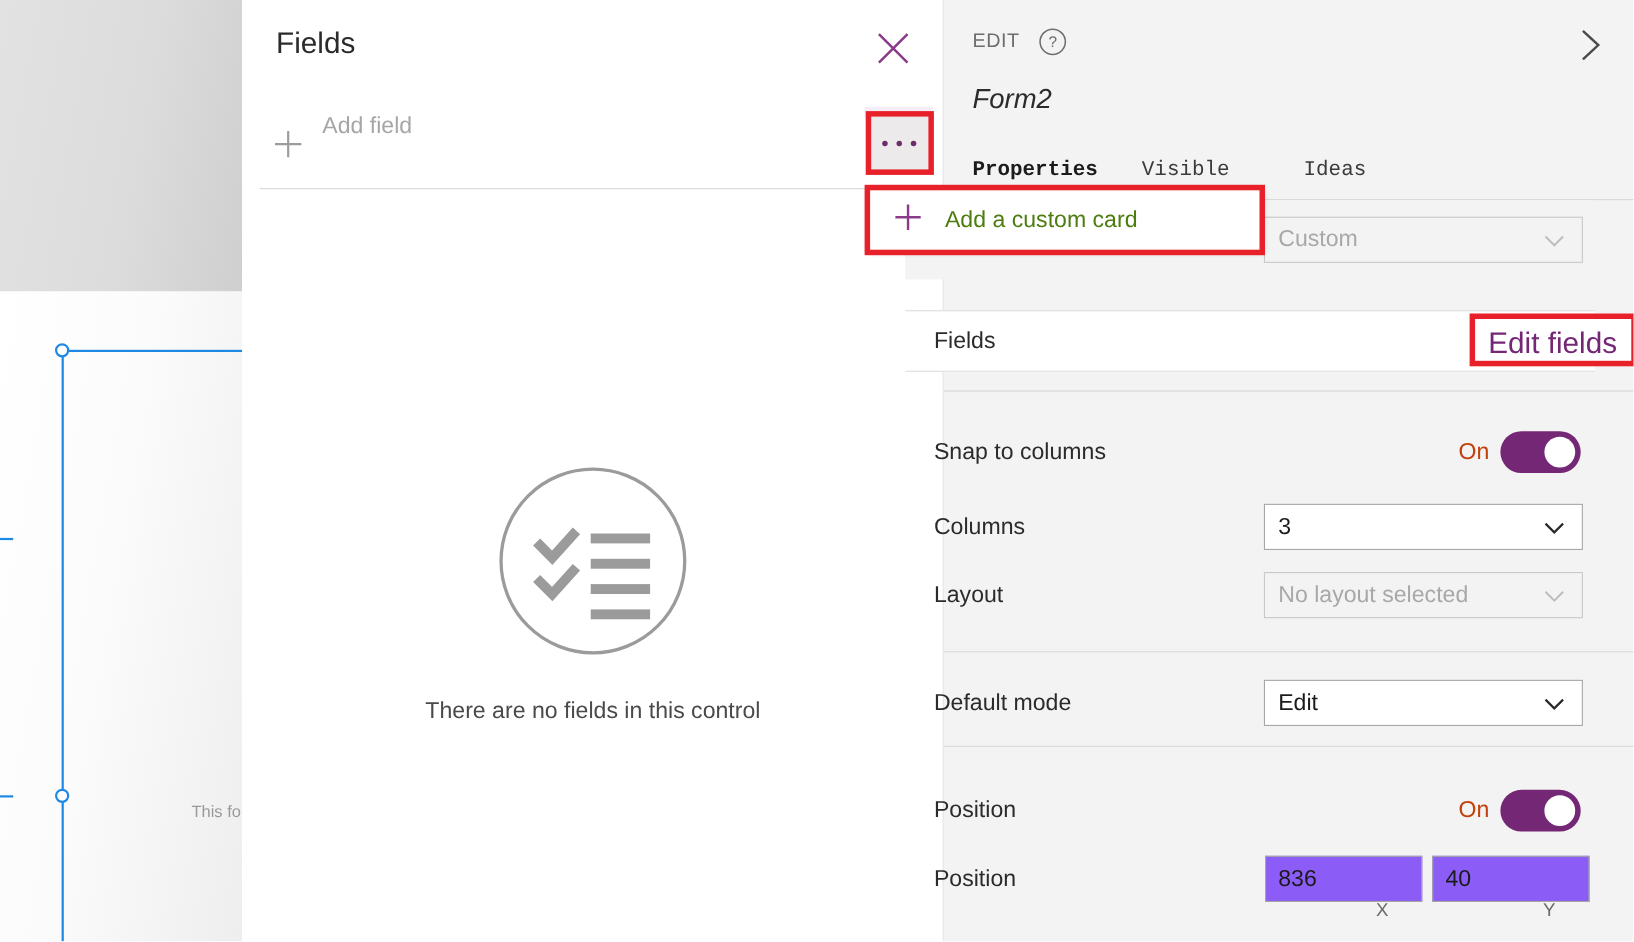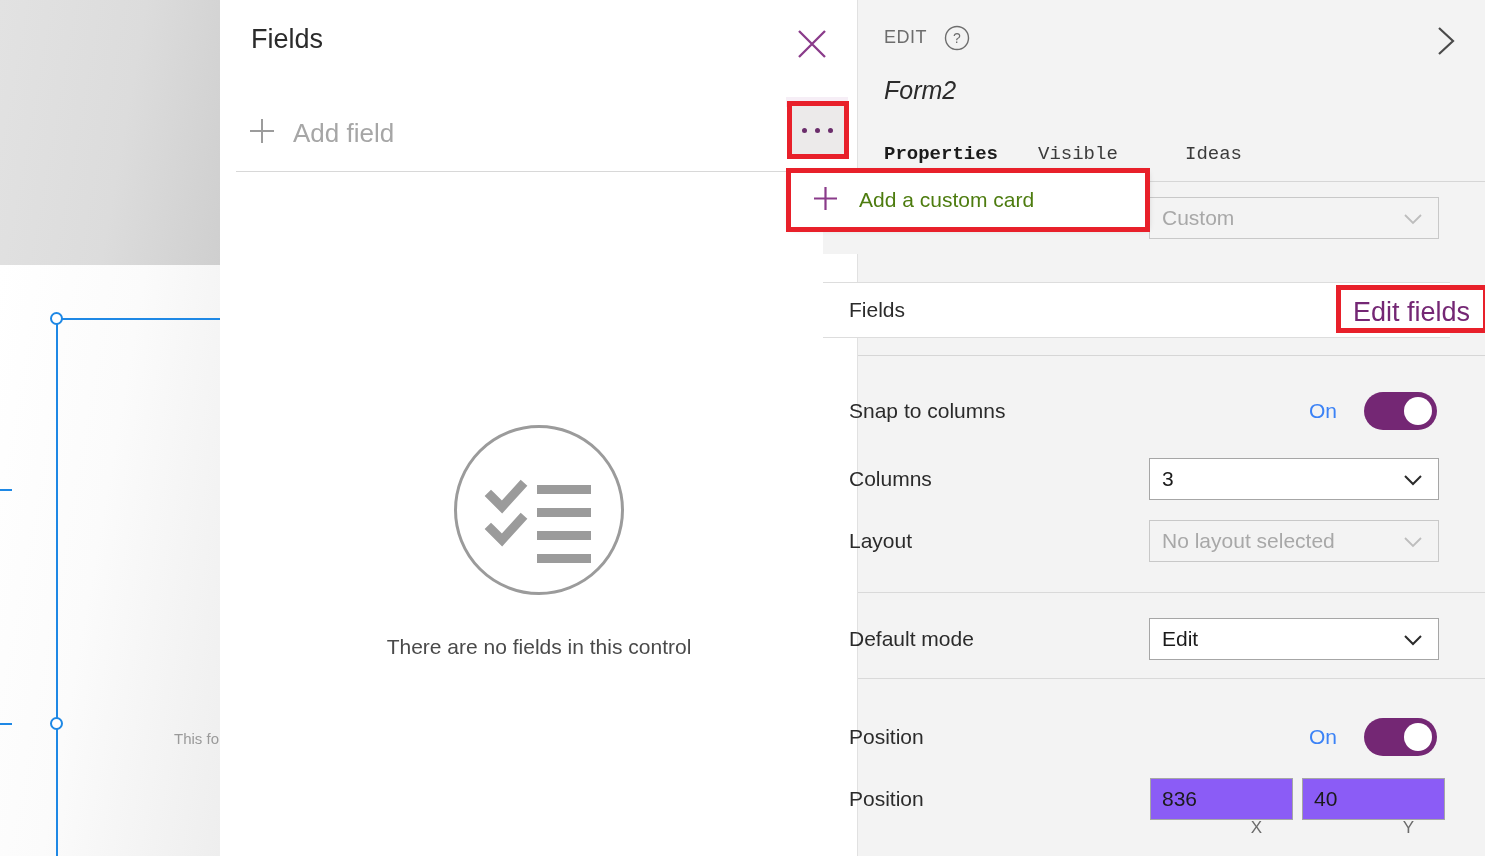--- a/index.html
+++ b/index.html
@@ -31,21 +31,21 @@
 
   
   .fields-panel { position:absolute; left:220px; top:0; width:638px; height:856px;
     background:#ffffff; border-right:1px solid #e1e1e1; }
   .fields-title { position:absolute; left:31px; top:24px; font-size:27px; color:#2b2b2b; font-weight:400; }
   .fields-close { position:absolute; right:24px; top:23px; width:42px; height:42px;
     display:flex; align-items:center; justify-content:center; cursor:pointer; }
   .fields-close svg { display:block; }
   .addfield-row { position:absolute; left:0; top:101px; width:638px; height:60px; }
   .addfield-plus { position:absolute; left:28px; top:16px; width:28px; height:28px; }
-  .addfield-label { position:absolute; left:73px; top:17px; font-size:26px; color:#a6a6a6; }
+  .addfield-label { position:absolute; left:73px; top:2px; font-size:21px; color:#a6a6a6; }
   .ellipsis-btn { position:absolute; left:568px; top:102px; width:58px; height:56px;
     background:#eceaea; display:flex; align-items:center; justify-content:center; cursor:pointer; }
   .ellipsis-btn .dot { width:5px; height:5px; border-radius:50%; background:#6b2d6b; margin:0 4px; display:inline-block; }
   .ellipsis-halo { position:absolute; left:566px; top:97px; width:62px; height:10px; background:#f6eef6; }
   .fields-divider { position:absolute; left:16px; top:171px; width:606px; height:1px; background:#d8d8d8; }
 
   
   .empty-wrap { position:absolute; left:0; top:425px; width:638px; text-align:center; }
   .empty-circle { width:170px; height:170px; margin:0 auto; border:3px solid #9b9b9b; border-radius:50%;
     position:relative; }
@@ -97,21 +97,21 @@
   .ddl { position:absolute; right:11px; height:42px; width:290px; background:#ffffff;
     border:1px solid #a6a6a6; display:flex; align-items:center; cursor:pointer; }
   .ddl .val { margin-left:12px; font-size:21px; color:#1b1b1b; }
   .ddl .chev { position:absolute; right:14px; top:11px; }
   .ddl.disabled { background:#f3f3f3; border-color:#c8c8c8; cursor:default; }
   .ddl.disabled .val { color:#a8a8a8; }
 
   .link-editfields { position:absolute; right:15px; font-size:27px; color:#742774; cursor:pointer; z-index:26; }
 
   .tog-wrap { position:absolute; right:13px; display:flex; align-items:center; }
-  .tog-label { font-size:21px; color:#3b82f6; margin-right:27px; }
+  .tog-label { font-size:21px; color:#c2410c; margin-right:10px; }
   .toggle { width:73px; height:38px; border-radius:19px; background:#742774; position:relative; cursor:pointer; }
   .toggle .knob { position:absolute; right:5px; top:5px; width:28px; height:28px; border-radius:50%; background:#ffffff; }
 
   .posbox { position:absolute; height:42px; width:143px; background:#8b5cf6; border:1px solid #a6a6a6; }
   .posbox input { width:100%; height:100%; border:0; outline:none; background:transparent;
     font-family:"Liberation Sans", sans-serif; font-size:21px; color:#1b1b1b; padding-left:11px; }
   .posbox.x { right:157px; }
   .posbox.y { right:5px; }
   .axlabel { position:absolute; top:818px; font-size:17px; color:#6b6b6b; text-align:center; width:143px; }
   .axlabel.x { right:157px; }

